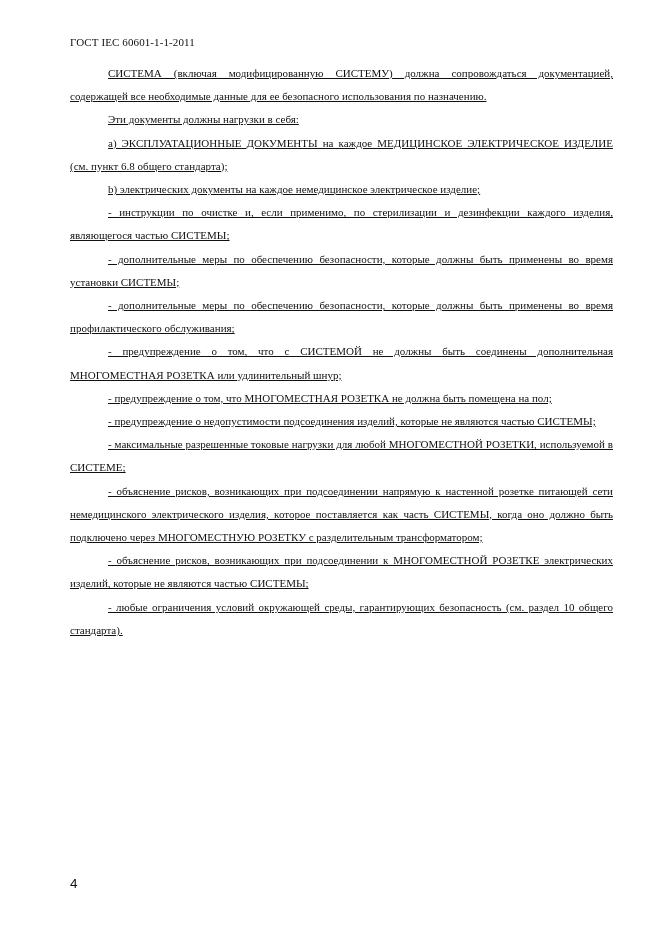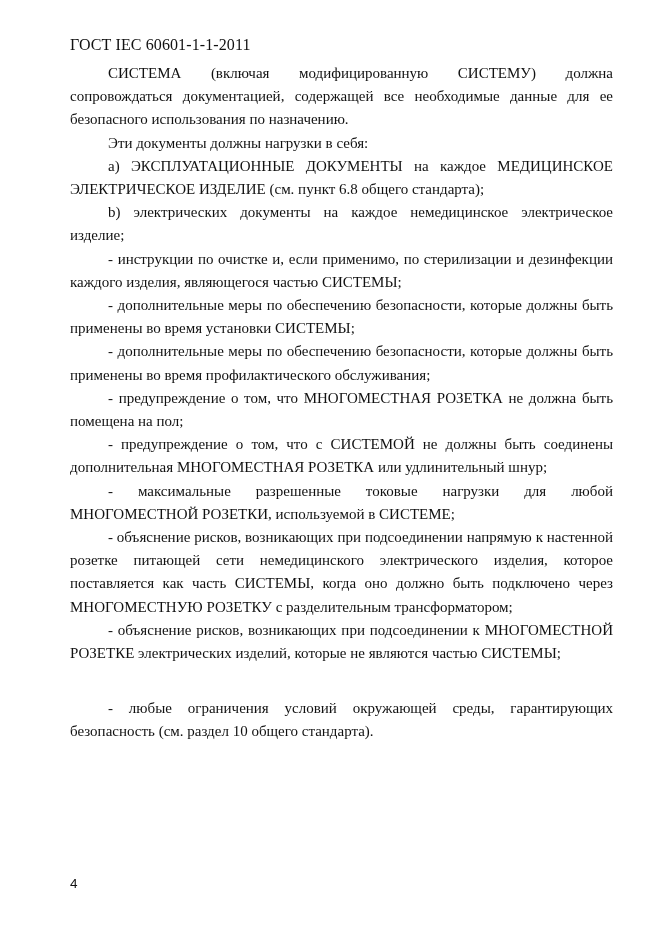--- a/index.html
+++ b/index.html
@@ -1,38 +1,39 @@
 <!DOCTYPE html>
 <html><head>
 <meta charset="utf-8">
 <style>
   html, body { margin: 0; padding: 0; background: #ffffff; }
   body { width: 661px; height: 936px; position: relative; overflow: hidden;
          font-family: "Liberation Serif", "DejaVu Serif", serif; color: #111; }
-  .header { position: absolute; left: 70px; top: 36px; font-size: 16px; letter-spacing: 0.1px; }
+  .header { position: absolute; left: 70px; top: 36px; font-size: 11px; letter-spacing: 0.1px; }
   .content { position: absolute; left: 70px; top: 62px; width: 543px;
-             font-size: 15px; line-height: 23.2px; }
+             font-size: 11px; line-height: 23.2px; text-decoration: underline; }
   .content p { margin: 0; text-align: justify; text-indent: 38px; }
-  .content p.last { text-align-last: left; margin-top: 32px; }
+  .content p.last { text-align-last: left; }
   .pagenum { position: absolute; left: 70px; top: 876px; font-size: 13.5px; font-family: "Liberation Sans", sans-serif; }
 </style>
 </head>
 <body>
 
 <div class="header">ГОСТ IEC 60601-1-1-2011</div>
 
 <div class="content">
   <p>СИСТЕМА (включая модифицированную СИСТЕМУ) должна сопровождаться документацией, содержащей все необходимые данные для ее безопасного использования по назначению.</p>
   <p>Эти документы должны нагрузки в себя:</p>
   <p>a) ЭКСПЛУАТАЦИОННЫЕ ДОКУМЕНТЫ на каждое МЕДИЦИНСКОЕ ЭЛЕКТРИЧЕСКОЕ ИЗДЕЛИЕ (см. пункт 6.8 общего стандарта);</p>
   <p>b) электрических документы на каждое немедицинское электрическое изделие;</p>
   <p>- инструкции по очистке и, если применимо, по стерилизации и дезинфекции каждого изделия, являющегося частью СИСТЕМЫ;</p>
   <p>- дополнительные меры по обеспечению безопасности, которые должны быть применены во время установки СИСТЕМЫ;</p>
   <p>- дополнительные меры по обеспечению безопасности, которые должны быть применены во время профилактического обслуживания;</p>
+  <p>- предупреждение о том, что с СИСТЕМОЙ не должны быть соединены дополнительная МНОГОМЕСТНАЯ РОЗЕТКА или удлинительный шнур;</p>
   <p>- предупреждение о том, что МНОГОМЕСТНАЯ РОЗЕТКА  не должна быть помещена на пол;</p>
-  <p>- предупреждение о том, что с СИСТЕМОЙ не должны быть соединены дополнительная МНОГОМЕСТНАЯ РОЗЕТКА или удлинительный шнур;</p>
+  <p>- предупреждение о недопустимости подсоединения изделий, которые не являются частью СИСТЕМЫ;</p>
   <p>- максимальные разрешенные токовые нагрузки для любой МНОГОМЕСТНОЙ РОЗЕТКИ, используемой в СИСТЕМЕ;</p>
   <p>- объяснение рисков, возникающих при подсоединении напрямую к настенной розетке питающей сети немедицинского электрического изделия, которое поставляется как часть СИСТЕМЫ, когда оно должно быть подключено через МНОГОМЕСТНУЮ РОЗЕТКУ с разделительным трансформатором;</p>
   <p>- объяснение рисков, возникающих при подсоединении к МНОГОМЕСТНОЙ РОЗЕТКЕ электрических изделий, которые не являются частью СИСТЕМЫ;</p>
   <p class="last">- любые ограничения условий окружающей среды, гарантирующих безопасность (см. раздел 10 общего стандарта).</p>
 </div>
 
 <div class="pagenum">4</div>
 
 </body></html>

